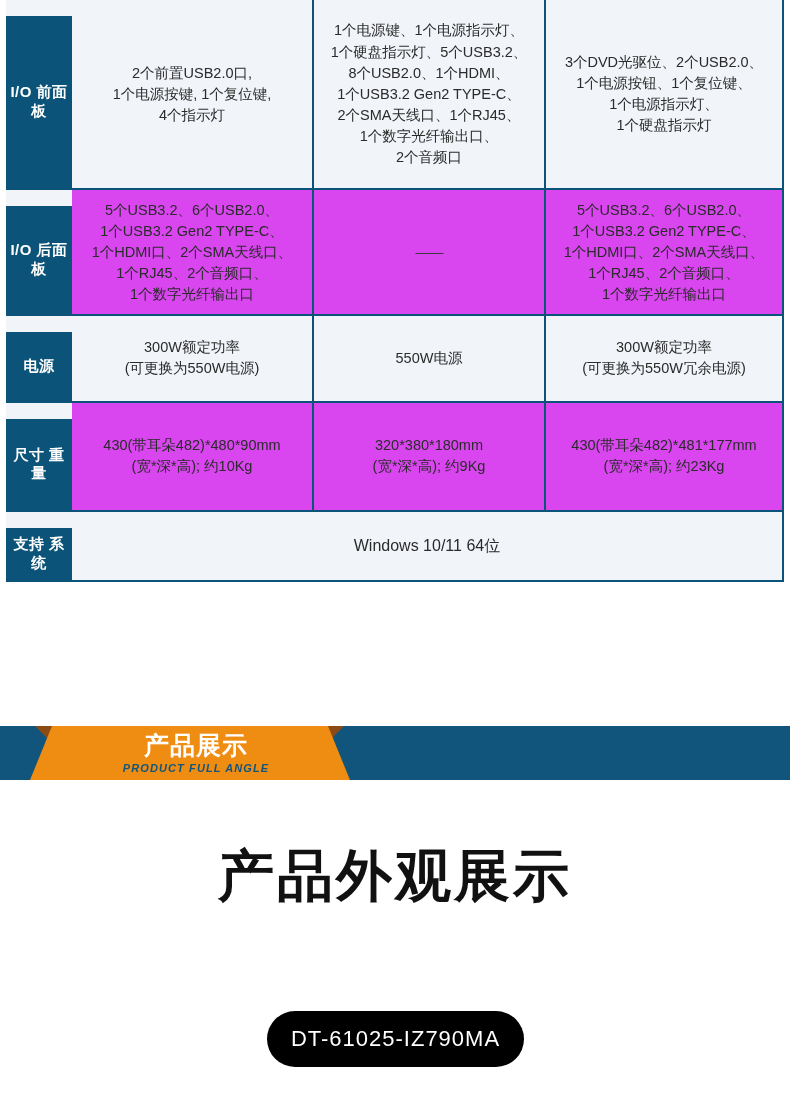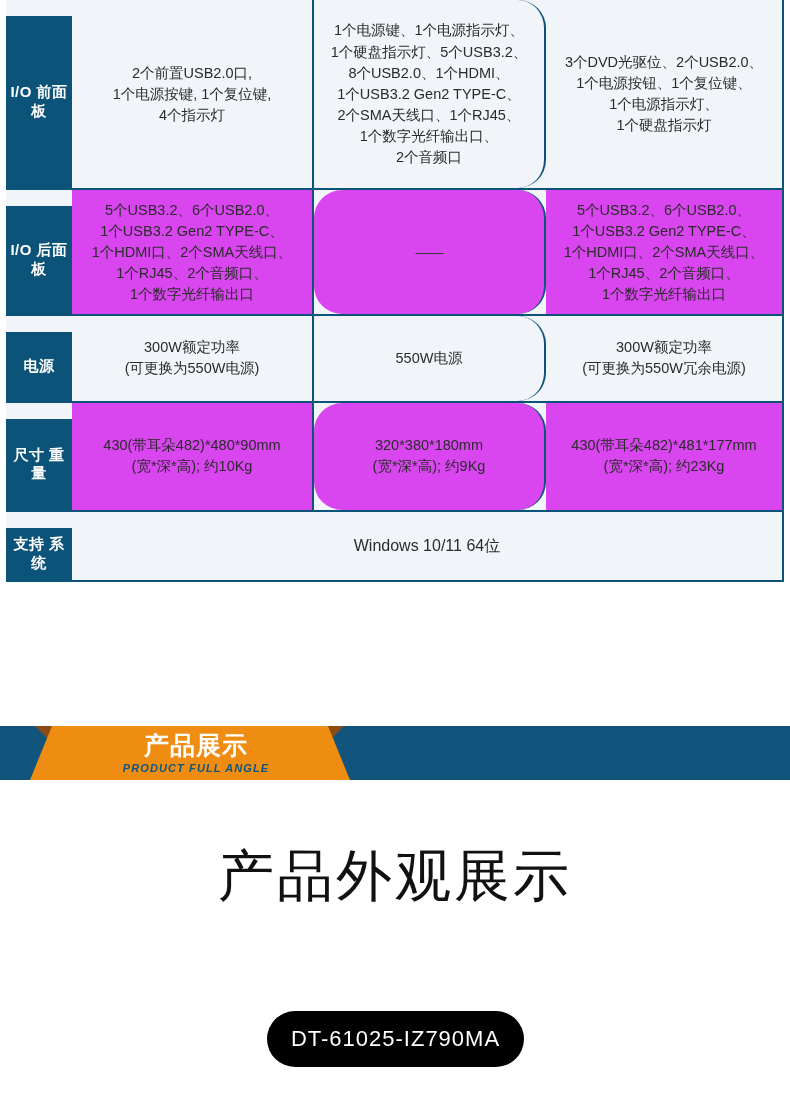--- a/index.html
+++ b/index.html
@@ -72,21 +72,21 @@
     text-align: center;
     color: #2b2b2b;
     font-size: 14.5px;
     line-height: 1.45;
     padding: 4px 8px;
     border-right: 2px solid #0b5378;
     white-space: pre-line;
   }
   .spec-cell:last-child { border-right: none; }
   .cell-a { flex: 0 0 242px; }
-  .cell-b { flex: 0 0 232px; border-radius: 28px; }
+  .cell-b { flex: 0 0 232px; }
   .cell-c { flex: 1 1 auto; }
   .cell-full { flex: 1 1 auto; border-right: none; font-size: 16px; }
   .dash { color: #3a3a3a; letter-spacing: -1px; }
 
   
   .banner {
     position: absolute;
     left: 0; top: 712px;
     width: 766px; height: 68px;
   }
@@ -149,21 +149,21 @@
   
   .hero {
     position: absolute;
     left: 0; top: 845px;
     width: 790px;
     text-align: center;
   }
   .hero-title {
     color: #111111;
     font-size: 56px;
-    font-weight: normal;
+    font-weight: bold;
     letter-spacing: 3px;
     line-height: 1.1;
     margin: 0;
   }
   .hero-button {
     position: absolute;
     left: 267px; top: 1011px;
     width: 257px; height: 56px;
     background: #000000;
     border: none;

